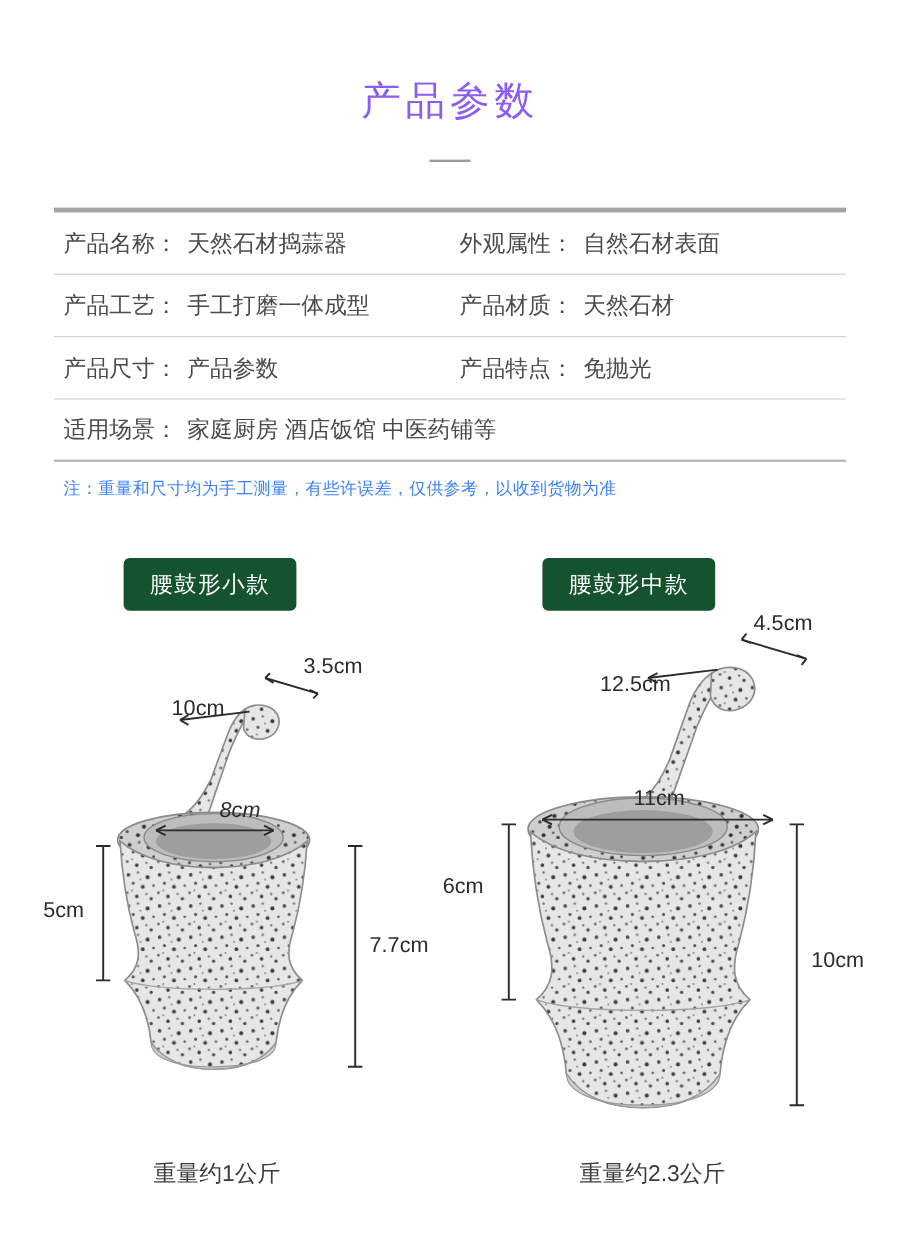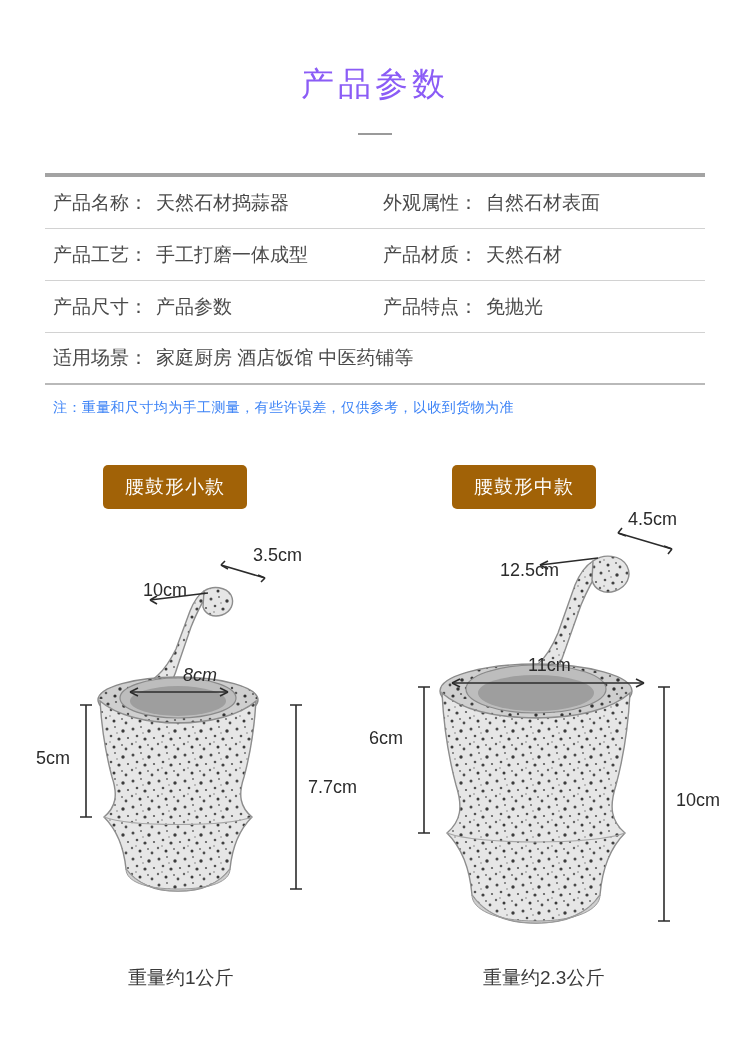--- a/index.html
+++ b/index.html
@@ -75,21 +75,21 @@
 
   
   .figures {
     position: relative;
     width: 750px;
     height: 560px;
     margin-top: 48px;
   }
   .badge {
     position: absolute;
-    background: #a16207;
+    background: #14532d;
     color: #ffffff;
     font-size: 19px;
     border-radius: 5px;
     padding: 9px 22px;
     letter-spacing: 1px;
     white-space: nowrap;
   }
   .badge-small { left: 103px; top: 0px; }
   .badge-medium { left: 452px; top: 0px; }
 

